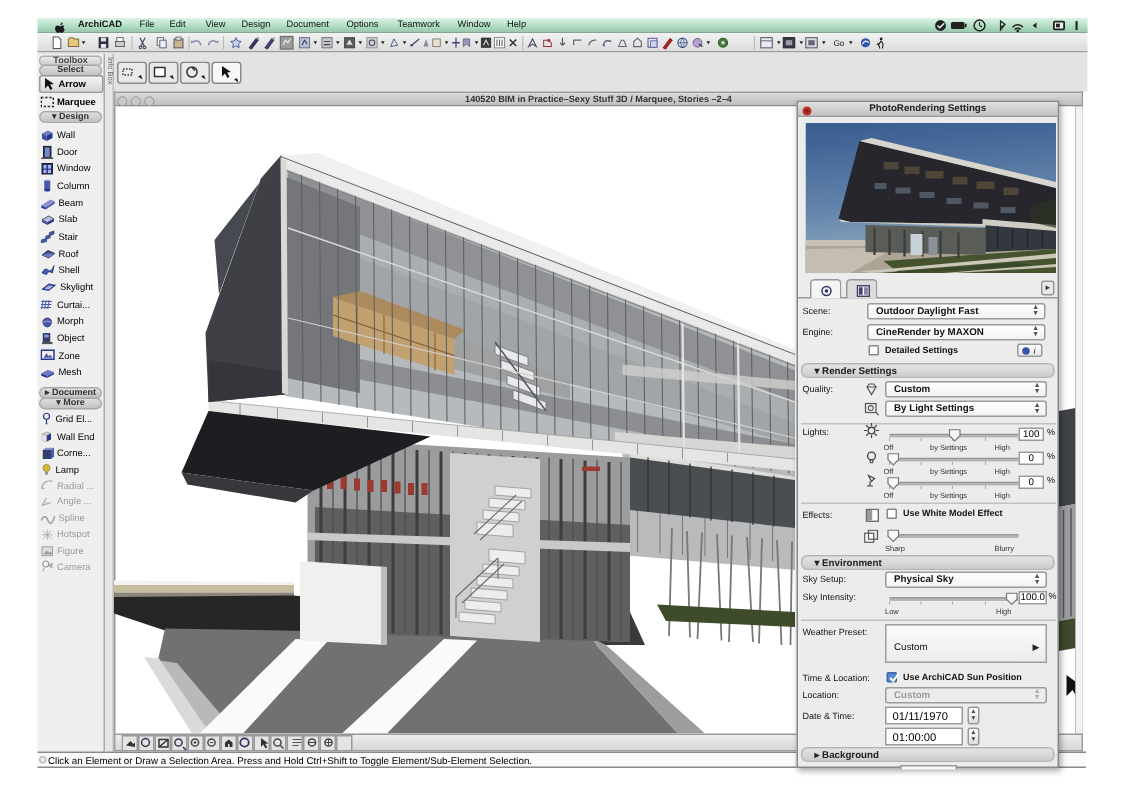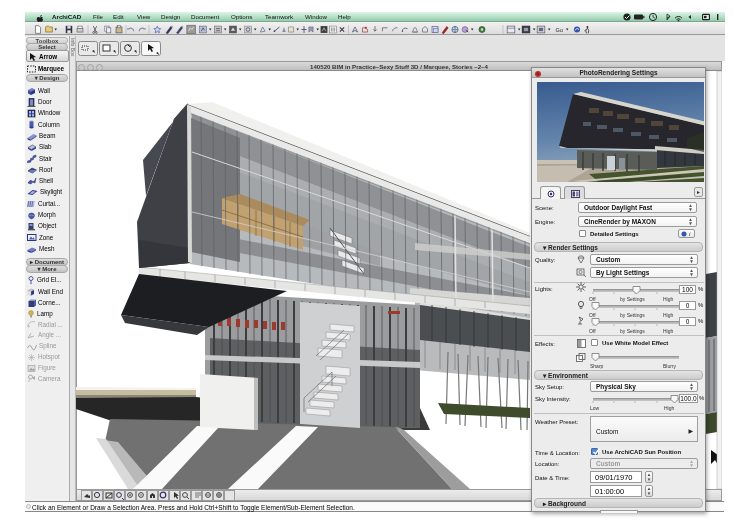--- a/index.html
+++ b/index.html
@@ -984,20 +984,20 @@
     <div class="plabel" style="left:3px;top:382px;">Time &amp; Location:</div>
     <div class="abs" style="left:59px;top:380px;width:7px;height:7px;background:#5588cc;border:1px solid #3a6aa8;border-radius:1px;">
       <svg style="position:absolute;left:0px;top:-1px;" width="8" height="8" viewBox="0 0 8 8">
           <path d="M1.5 4l2 2L7 1" stroke="#fff" stroke-width="1.4" fill="none"></path>
         </svg>
     </div>
     <div class="plabel" style="left:70px;top:381px;font-weight:bold;">Use ArchiCAD Sun Position</div>
     <div class="plabel" style="left:3px;top:393px;">Location:</div>
     <div class="dropdown" style="left:58px;top:390px;width:108px;height:11px;color:#999;background:#ececec;">Custom<span class="stepper" style="color:#aaa;">▴<br>▾</span></div>
     <div class="plabel" style="left:3px;top:407px;">Date &amp; Time:</div>
-    <div class="abs" style="left:58px;top:403px;width:52px;height:12px;background:#fff;border:1px solid #999;font-size:7.5px;line-height:11px;padding-left:4px;">09/01/1970</div>
+    <div class="abs" style="left:58px;top:403px;width:52px;height:12px;background:#fff;border:1px solid #999;font-size:7.5px;line-height:11px;padding-left:4px;">01/11/1970</div>
     <div class="abs" style="left:113px;top:403px;width:8px;height:12px;background:linear-gradient(#fff,#ddd);border:1px solid #999;border-radius:2px;font-size:5px;line-height:5px;text-align:center;color:#444;">▴<br>▾</div>
     <div class="abs" style="left:58px;top:417px;width:52px;height:12px;background:#fff;border:1px solid #999;font-size:7.5px;line-height:11px;padding-left:4px;">01:00:00</div>
     <div class="abs" style="left:113px;top:417px;width:8px;height:12px;background:linear-gradient(#fff,#ddd);border:1px solid #999;border-radius:2px;font-size:5px;line-height:5px;text-align:center;color:#444;">▴<br>▾</div>
     <div class="shead" style="top:430px;">▸ Background</div>
     <div class="abs" style="left:68px;top:442px;width:38px;height:3px;background:#f8f8f8;border:1px solid #999;border-bottom:none;"></div>
   </div>
 </div>
 
 </body></html>

